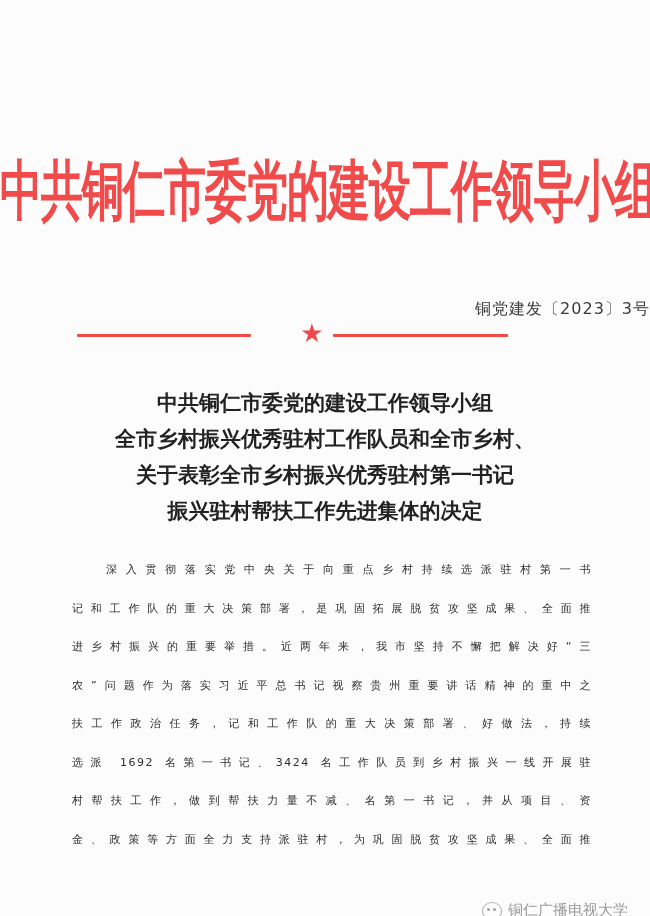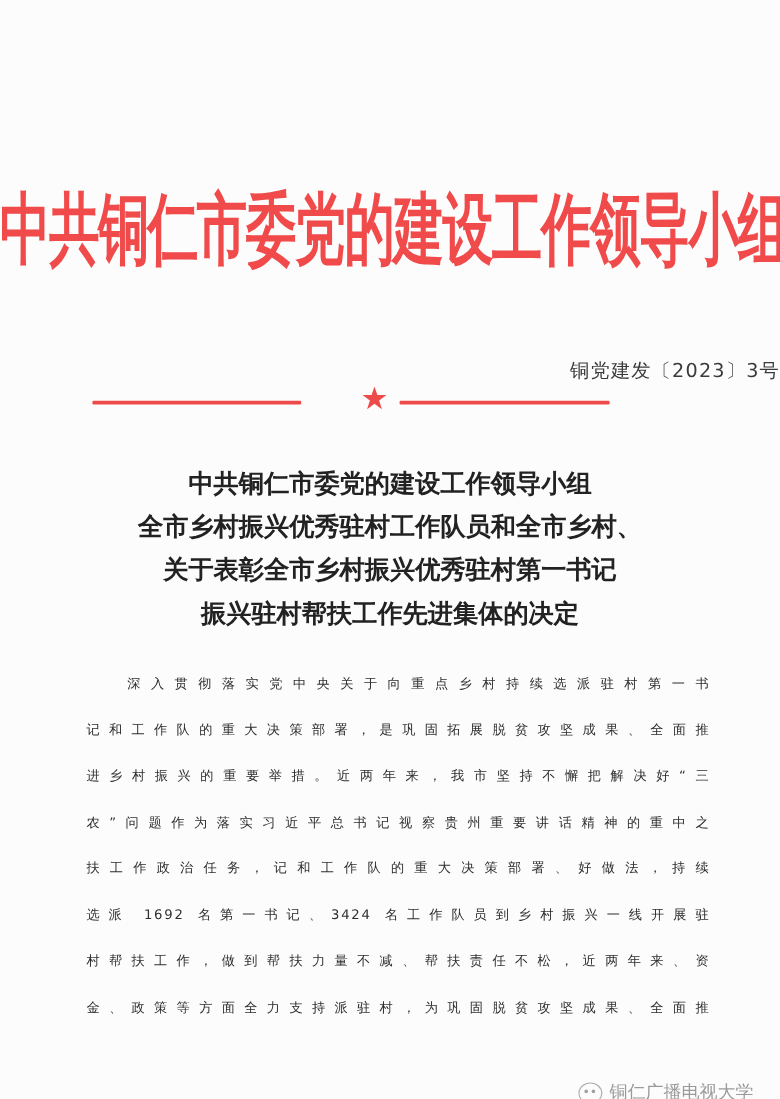--- a/index.html
+++ b/index.html
@@ -66,20 +66,20 @@
   <div>振兴驻村帮扶工作先进集体的决定</div>
 </div>
 
 <div class="body-text">
   <span class="ln first">深入贯彻落实党中央关于向重点乡村持续选派驻村第一书</span>
   <span class="ln">记和工作队的重大决策部署，是巩固拓展脱贫攻坚成果、全面推</span>
   <span class="ln">进乡村振兴的重要举措。近两年来，我市坚持不懈把解决好“三</span>
   <span class="ln">农”问题作为落实习近平总书记视察贵州重要讲话精神的重中之</span>
   <span class="ln">扶工作政治任务，记和工作队的重大决策部署、好做法，持续</span>
   <span class="ln">选派 1692 名第一书记、3424 名工作队员到乡村振兴一线开展驻</span>
-  <span class="ln">村帮扶工作，做到帮扶力量不减、帮扶责任不松，近两年来、资</span>
+  <span class="ln">村帮扶工作，做到帮扶力量不减、名第一书记，并从项目、资</span>
   <span class="ln">金、政策等方面全力支持派驻村，为巩固脱贫攻坚成果、全面推</span>
 </div>
 
 <div class="watermark">
   <span class="wx-icon"></span>
   <span>铜仁广播电视大学</span>
 </div>
 
 </body></html>

